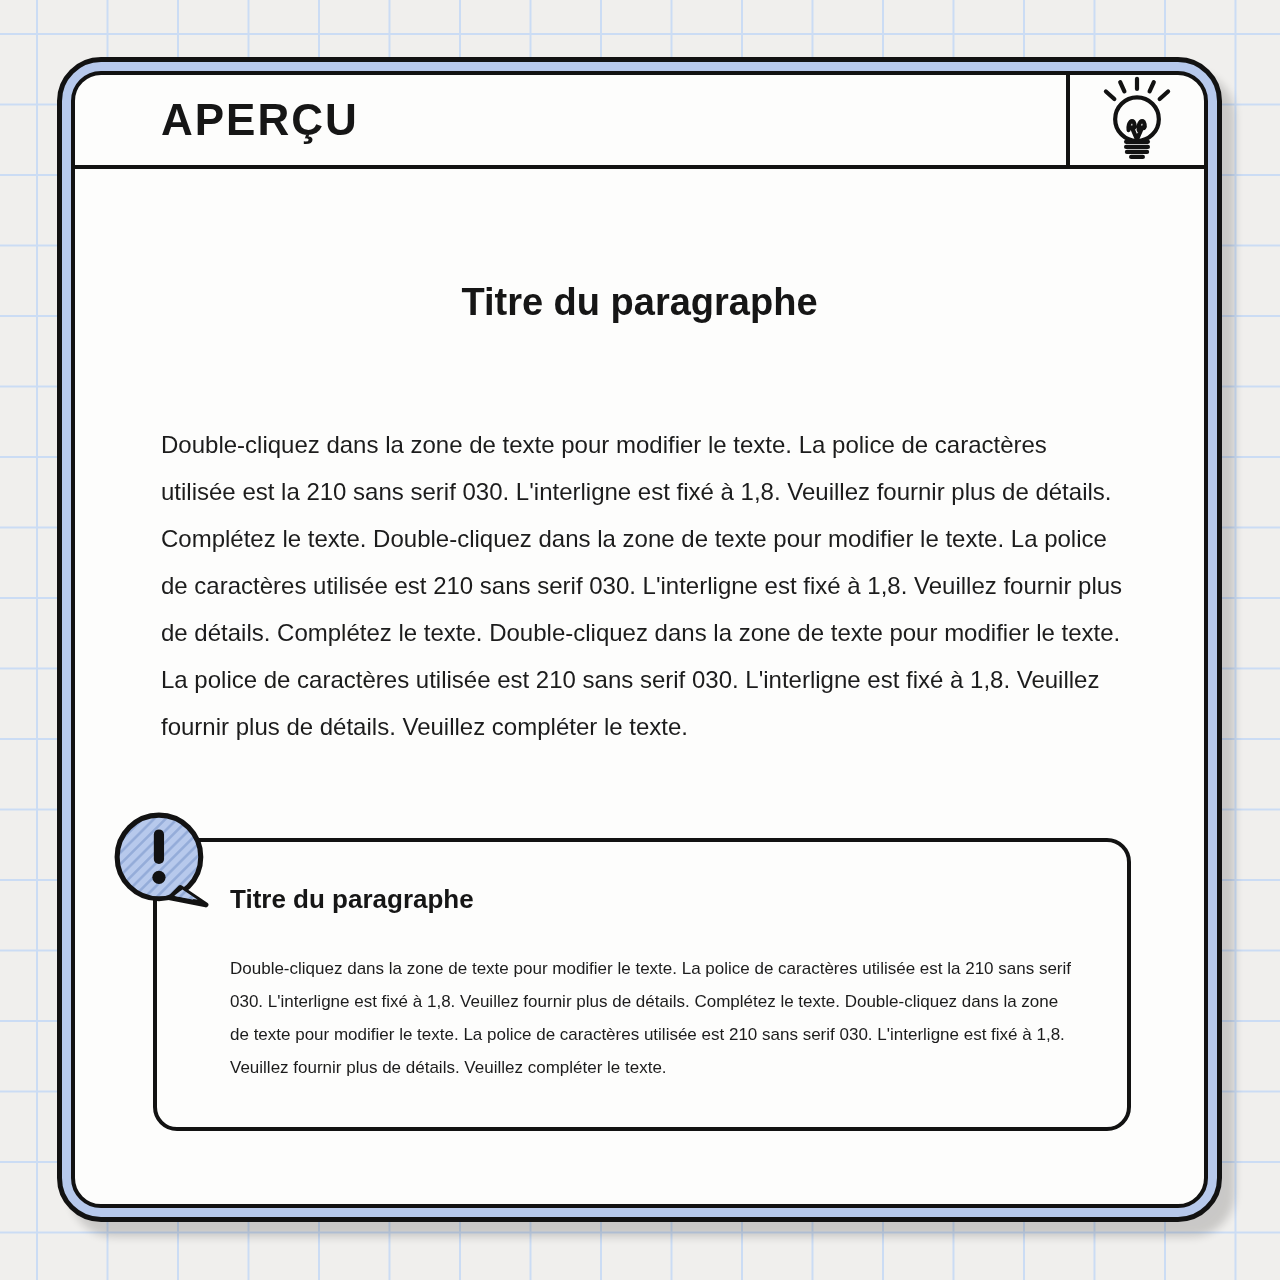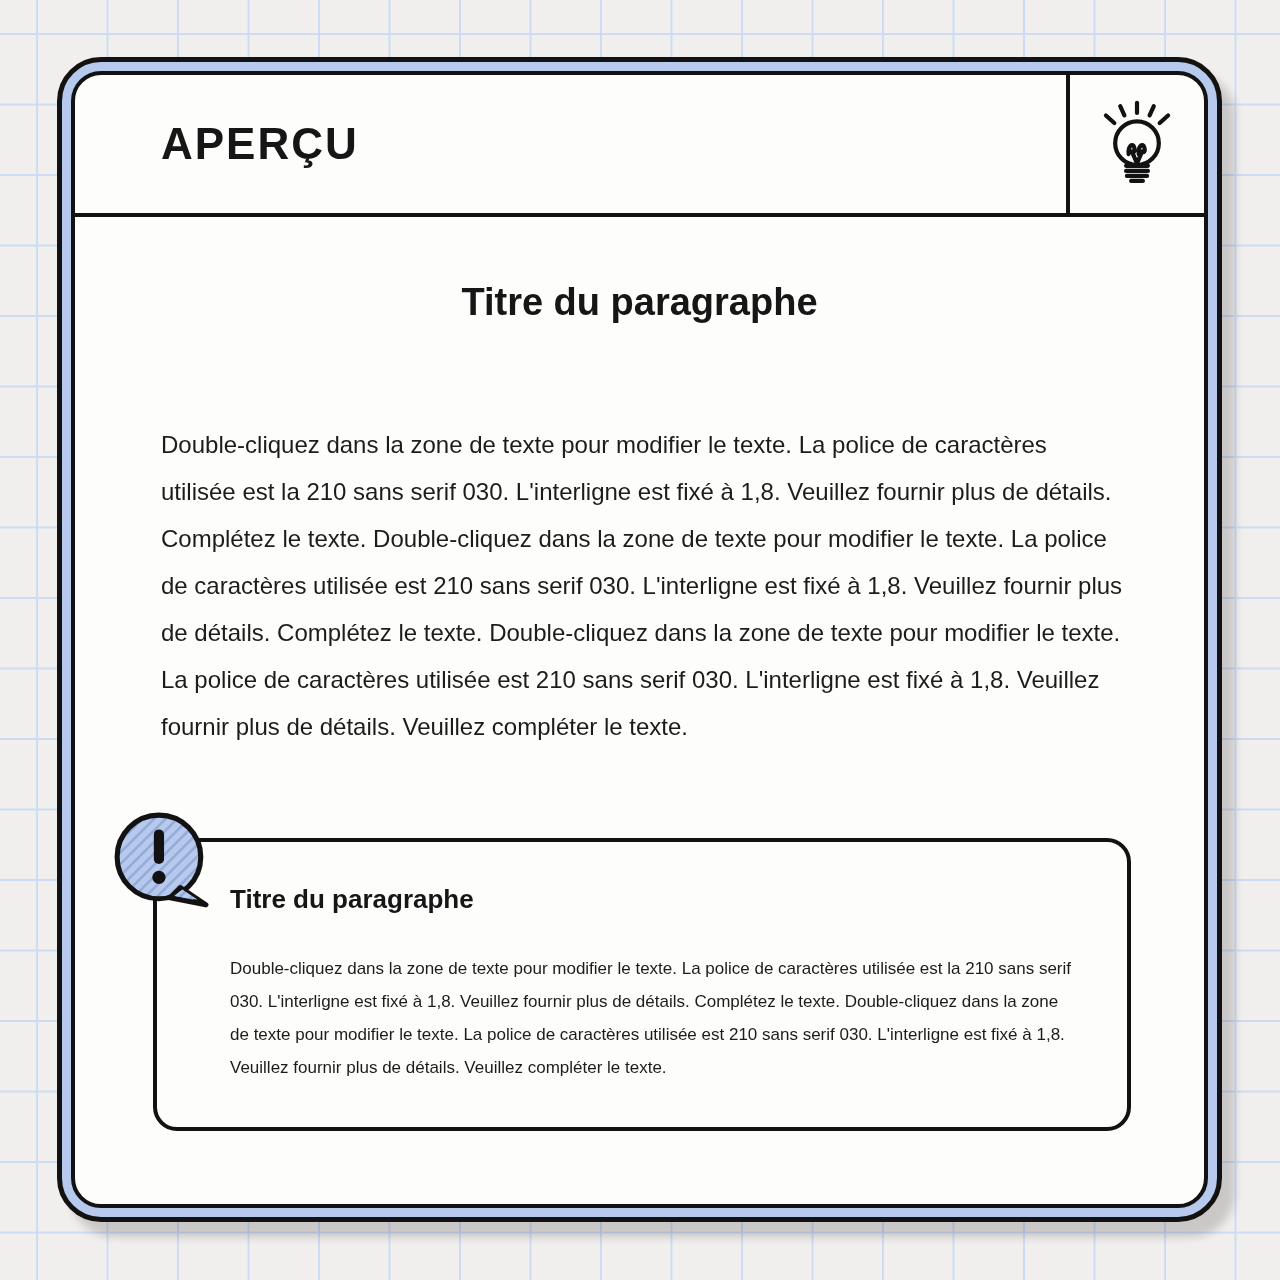--- a/index.html
+++ b/index.html
@@ -28,21 +28,21 @@
   .panel{
     position:absolute; left:9px; top:9px; right:9px; bottom:9px;
     background:#fdfdfc;
     border:4px solid #121212;
     border-radius:30px;
     overflow:hidden;
   }
 
   
   .header{
-    position:absolute; top:0; left:0; right:0; height:142px;
+    position:absolute; top:0; left:0; right:0; height:94px;
     border-bottom:4px solid #121212;
     display:flex;
     justify-content:space-between;
   }
   .header-title{
     flex:1; display:flex; align-items:center;
     padding-left:86px;
     font-size:44px; font-weight:700; letter-spacing:2px;
     color:#161616;
   }

